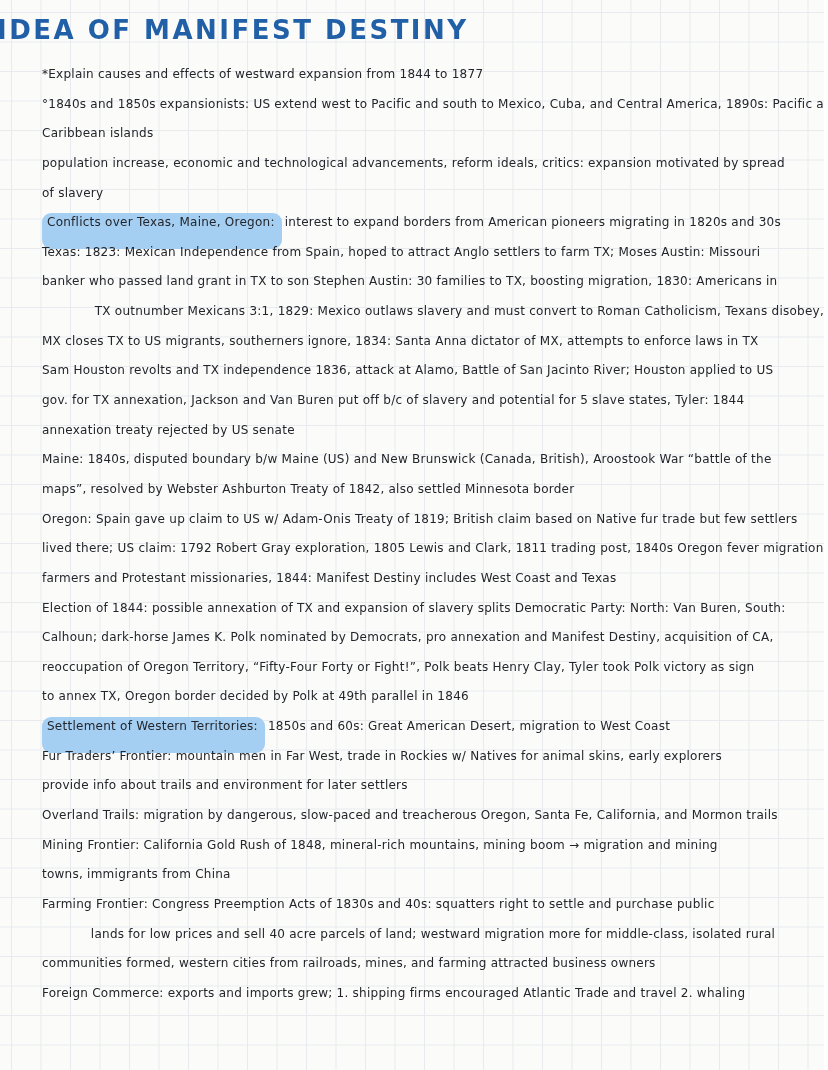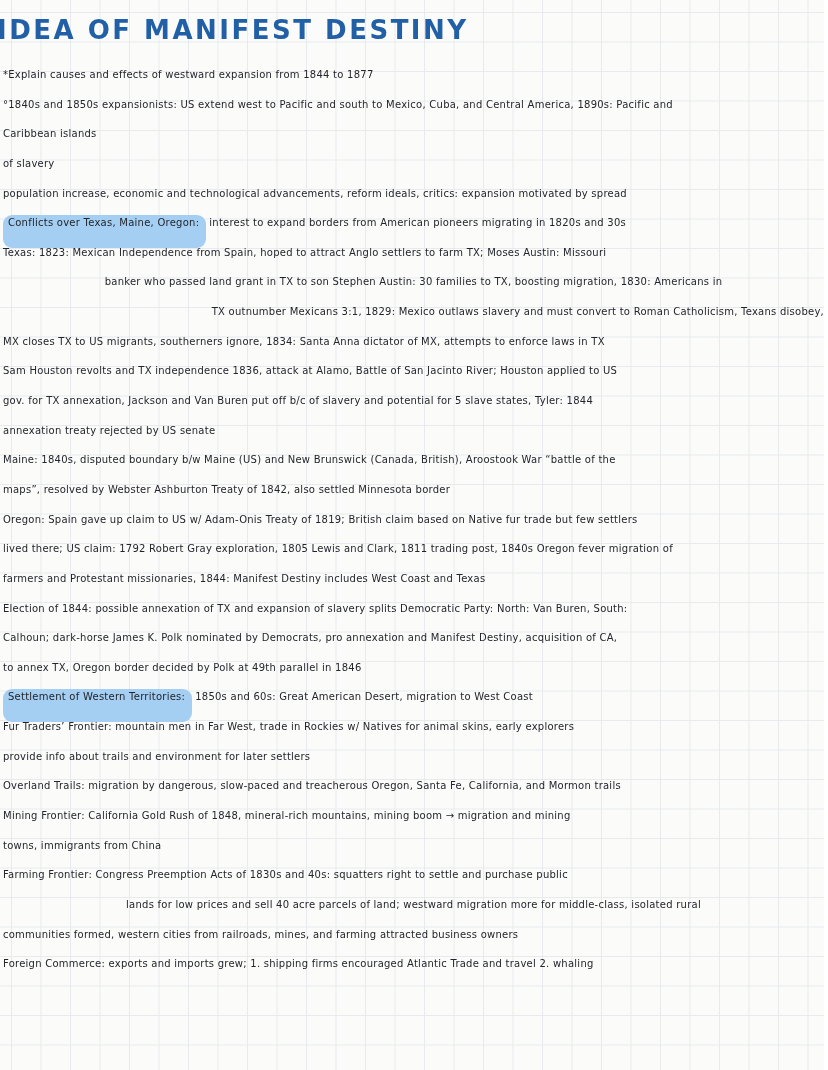--- a/index.html
+++ b/index.html
@@ -31,59 +31,61 @@
   }
   .note-body {
     position: absolute;
     top: 60px;
     left: 3px;
     right: 0;
   }
   .note-line {
     height: 29.65px;
     line-height: 29.65px;
-    font-size: 10px;
+    font-size: 12px;
     letter-spacing: 0.25px;
     color: #23252b;
     white-space: nowrap;
     overflow: visible;
+    margin-left: 39px;
   }
   .hl {
     background: #a5cff2;
     border-radius: 9px;
     padding: 2px 7px 20px 5px;
     margin-right: 3px;
   }
 </style>
 </head>
 <body>
 
 <div class="page">
   <div class="title" style="color: rgb(33, 96, 166);">IDEA OF MANIFEST DESTINY</div>
   <div class="note-body">
       <div class="note-line" style="color: rgb(35, 37, 43);">*Explain causes and effects of westward expansion from 1844 to 1877</div>
       <div class="note-line" style="color: rgb(35, 37, 43);">°1840s and 1850s expansionists: US extend west to Pacific and south to Mexico, Cuba, and Central America, 1890s: Pacific and</div>
       <div class="note-line" style="color: rgb(35, 37, 43);">Caribbean islands</div>
+      <div class="note-line" style="color: rgb(35, 37, 43);">population increase, economic and technological advancements, reform ideals, critics: expansion motivated by spread</div>
       <div class="note-line" style="color: rgb(35, 37, 43);">of slavery</div>
-      <div class="note-line" style="color: rgb(35, 37, 43);">population increase, economic and technological advancements, reform ideals, critics: expansion motivated by spread</div>
       <div class="note-line" style="color: rgb(35, 37, 43);"><span class="hl" style="background: rgb(165, 207, 242);">Conflicts over Texas, Maine, Oregon:</span>interest to expand borders from American pioneers migrating in 1820s and 30s</div>
       <div class="note-line" style="color: rgb(35, 37, 43);">Texas: 1823: Mexican Independence from Spain, hoped to attract Anglo settlers to farm TX; Moses Austin: Missouri</div>
-      <div class="note-line" style="color: rgb(35, 37, 43); text-align: center;">banker who passed land grant in TX to son Stephen Austin: 30 families to TX, boosting migration, 1830: Americans in</div>
+      <div class="note-line" style="color: rgb(35, 37, 43);">banker who passed land grant in TX to son Stephen Austin: 30 families to TX, boosting migration, 1830: Americans in</div>
       <div class="note-line" style="color: rgb(35, 37, 43); text-align: right;">TX outnumber Mexicans 3:1, 1829: Mexico outlaws slavery and must convert to Roman Catholicism, Texans disobey,</div>
       <div class="note-line" style="color: rgb(35, 37, 43);">MX closes TX to US migrants, southerners ignore, 1834: Santa Anna dictator of MX, attempts to enforce laws in TX</div>
       <div class="note-line" style="color: rgb(35, 37, 43);">Sam Houston revolts and TX independence 1836, attack at Alamo, Battle of San Jacinto River; Houston applied to US</div>
       <div class="note-line" style="color: rgb(35, 37, 43);">gov. for TX annexation, Jackson and Van Buren put off b/c of slavery and potential for 5 slave states, Tyler: 1844</div>
       <div class="note-line" style="color: rgb(35, 37, 43);">annexation treaty rejected by US senate</div>
       <div class="note-line" style="color: rgb(35, 37, 43);">Maine: 1840s, disputed boundary b/w Maine (US) and New Brunswick (Canada, British), Aroostook War “battle of the</div>
       <div class="note-line" style="color: rgb(35, 37, 43);">maps”, resolved by Webster Ashburton Treaty of 1842, also settled Minnesota border</div>
       <div class="note-line" style="color: rgb(35, 37, 43);">Oregon: Spain gave up claim to US w/ Adam-Onis Treaty of 1819; British claim based on Native fur trade but few settlers</div>
       <div class="note-line" style="color: rgb(35, 37, 43);">lived there; US claim: 1792 Robert Gray exploration, 1805 Lewis and Clark, 1811 trading post, 1840s Oregon fever migration of</div>
       <div class="note-line" style="color: rgb(35, 37, 43);">farmers and Protestant missionaries, 1844: Manifest Destiny includes West Coast and Texas</div>
       <div class="note-line" style="color: rgb(35, 37, 43);">Election of 1844: possible annexation of TX and expansion of slavery splits Democratic Party: North: Van Buren, South:</div>
       <div class="note-line" style="color: rgb(35, 37, 43);">Calhoun; dark-horse James K. Polk nominated by Democrats, pro annexation and Manifest Destiny, acquisition of CA,</div>
+      <div class="note-line" style="color: rgb(35, 37, 43);">reoccupation of Oregon Territory, “Fifty-Four Forty or Fight!”, Polk beats Henry Clay, Tyler took Polk victory as sign</div>
       <div class="note-line" style="color: rgb(35, 37, 43);">to annex TX, Oregon border decided by Polk at 49th parallel in 1846</div>
       <div class="note-line" style="color: rgb(35, 37, 43);"><span class="hl" style="background: rgb(165, 207, 242);">Settlement of Western Territories:</span>1850s and 60s: Great American Desert, migration to West Coast</div>
       <div class="note-line" style="color: rgb(35, 37, 43);">Fur Traders’ Frontier: mountain men in Far West, trade in Rockies w/ Natives for animal skins, early explorers</div>
       <div class="note-line" style="color: rgb(35, 37, 43);">provide info about trails and environment for later settlers</div>
       <div class="note-line" style="color: rgb(35, 37, 43);">Overland Trails: migration by dangerous, slow-paced and treacherous Oregon, Santa Fe, California, and Mormon trails</div>
       <div class="note-line" style="color: rgb(35, 37, 43);">Mining Frontier: California Gold Rush of 1848, mineral-rich mountains, mining boom → migration and mining</div>
       <div class="note-line" style="color: rgb(35, 37, 43);">towns, immigrants from China</div>
       <div class="note-line" style="color: rgb(35, 37, 43);">Farming Frontier: Congress Preemption Acts of 1830s and 40s: squatters right to settle and purchase public</div>
       <div class="note-line" style="color: rgb(35, 37, 43); text-align: center;">lands for low prices and sell 40 acre parcels of land; westward migration more for middle-class, isolated rural</div>
       <div class="note-line" style="color: rgb(35, 37, 43);">communities formed, western cities from railroads, mines, and farming attracted business owners</div>

